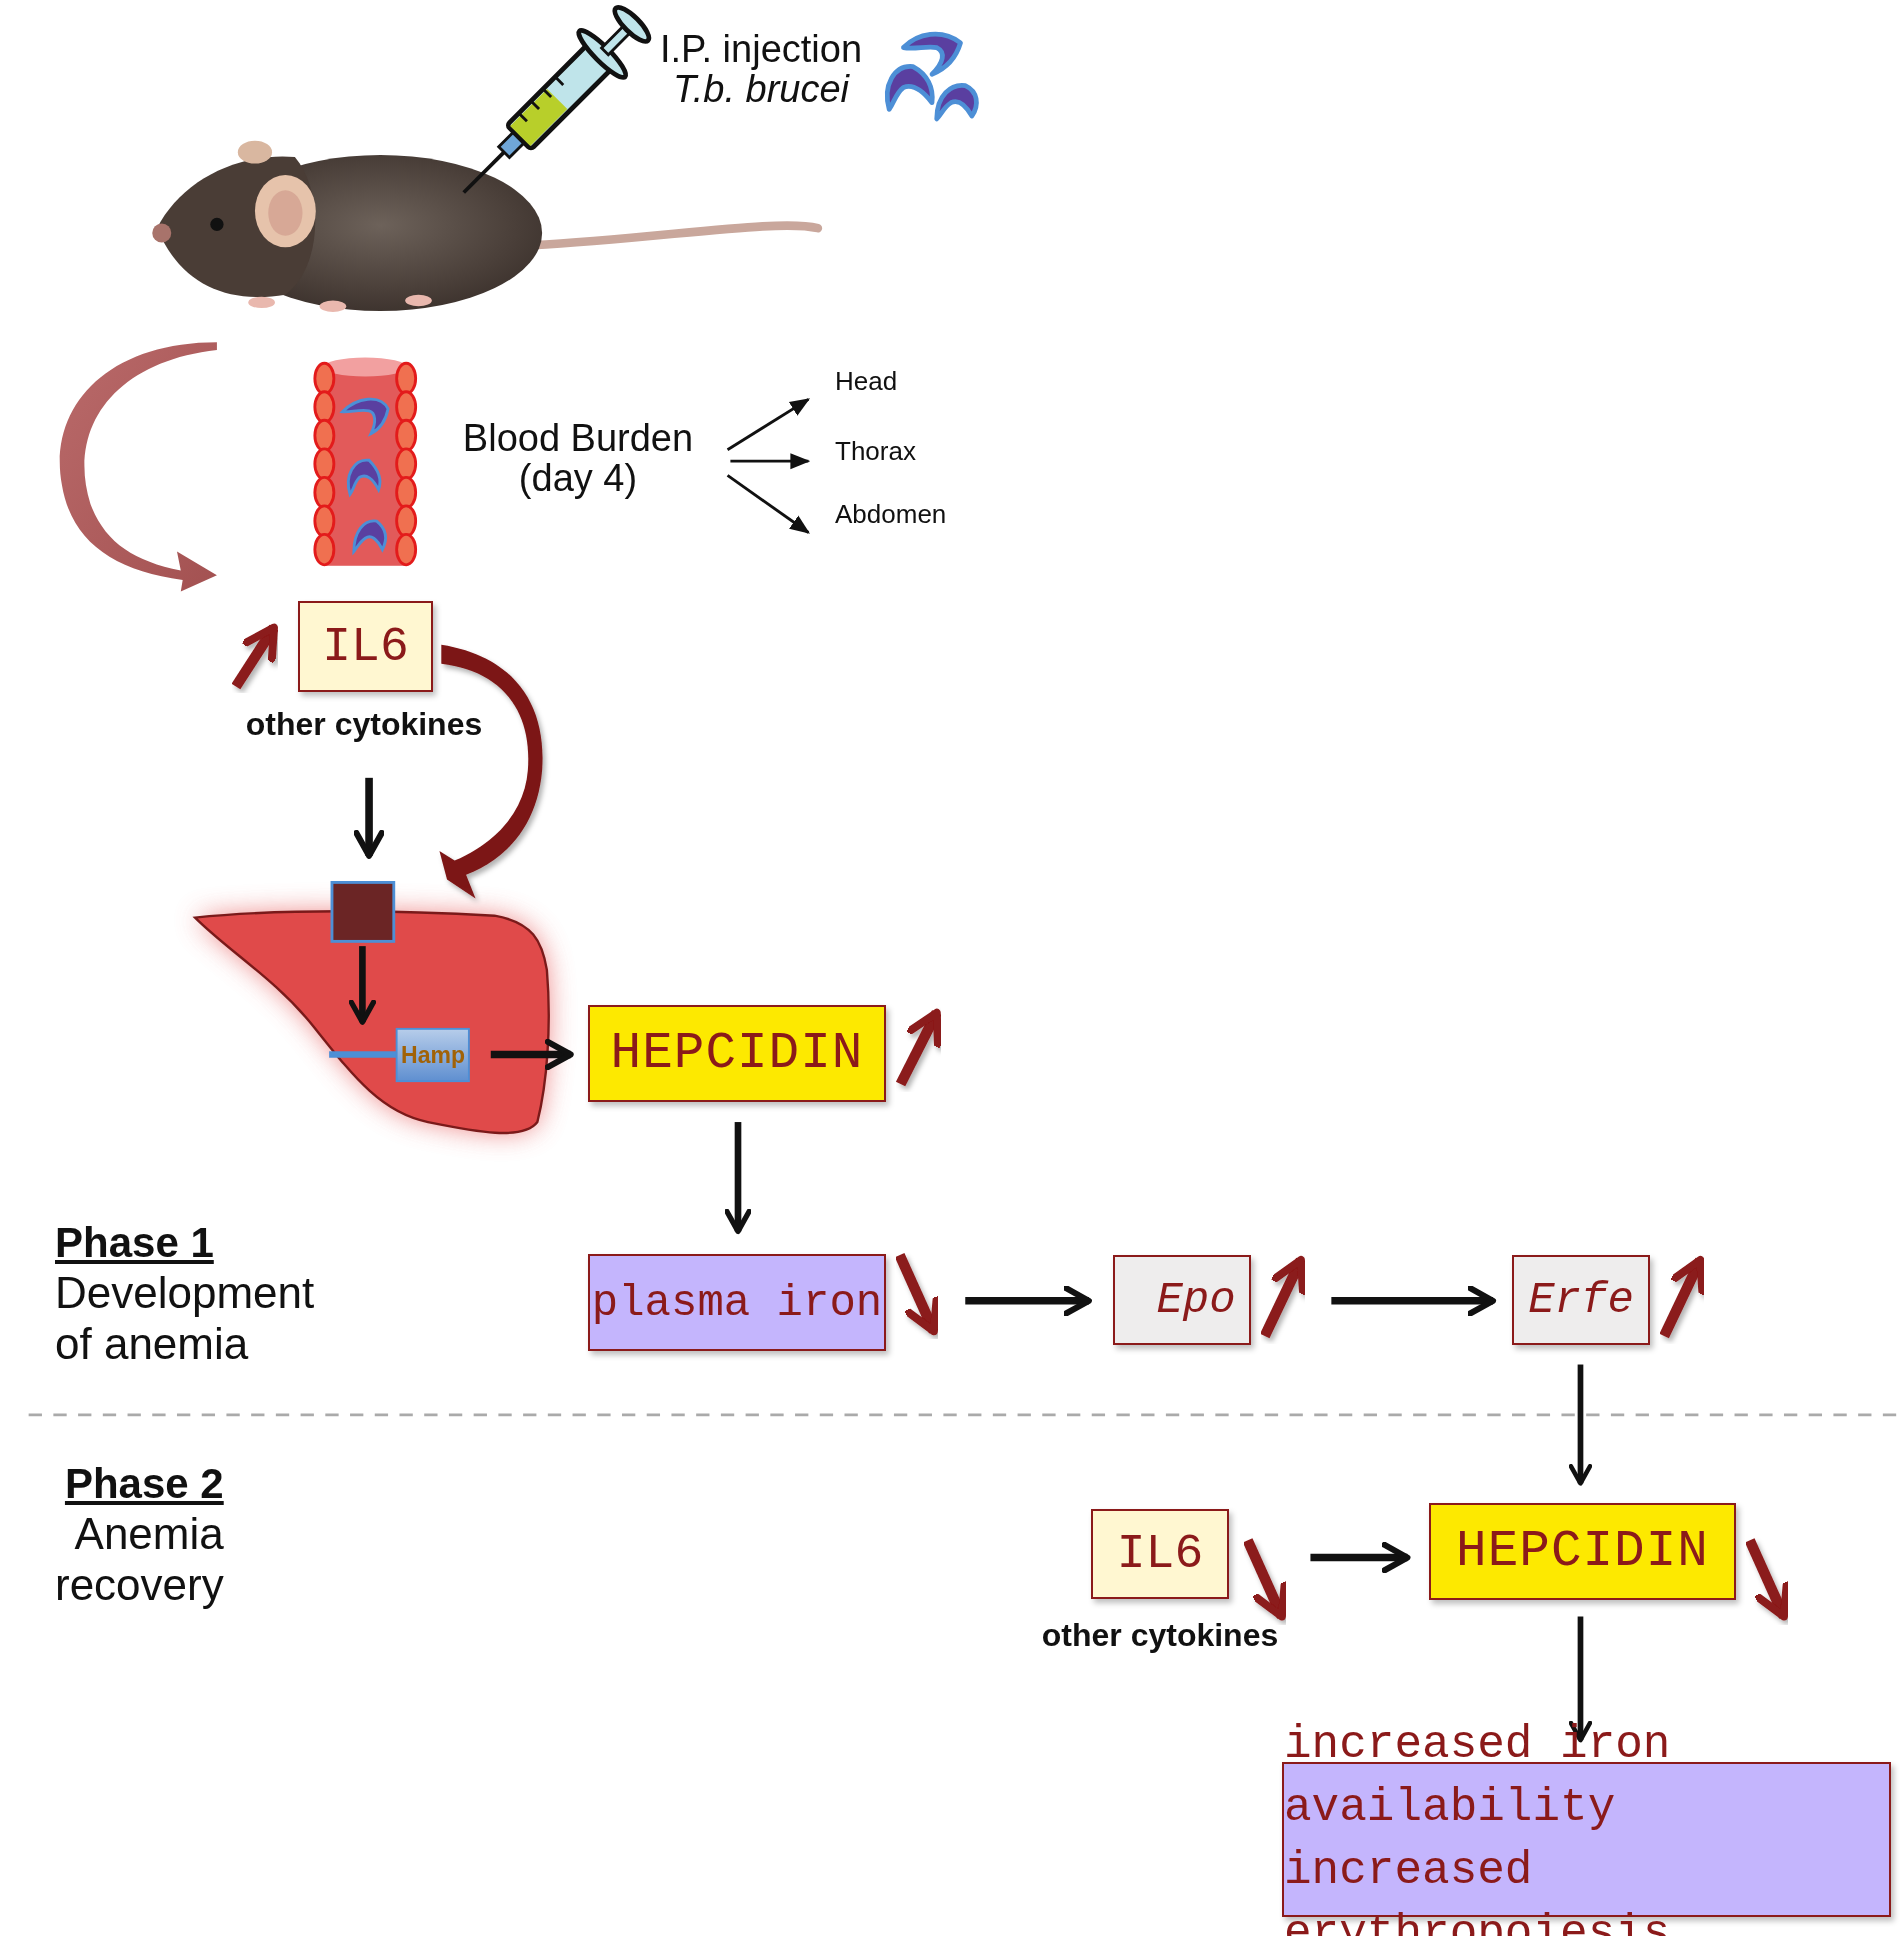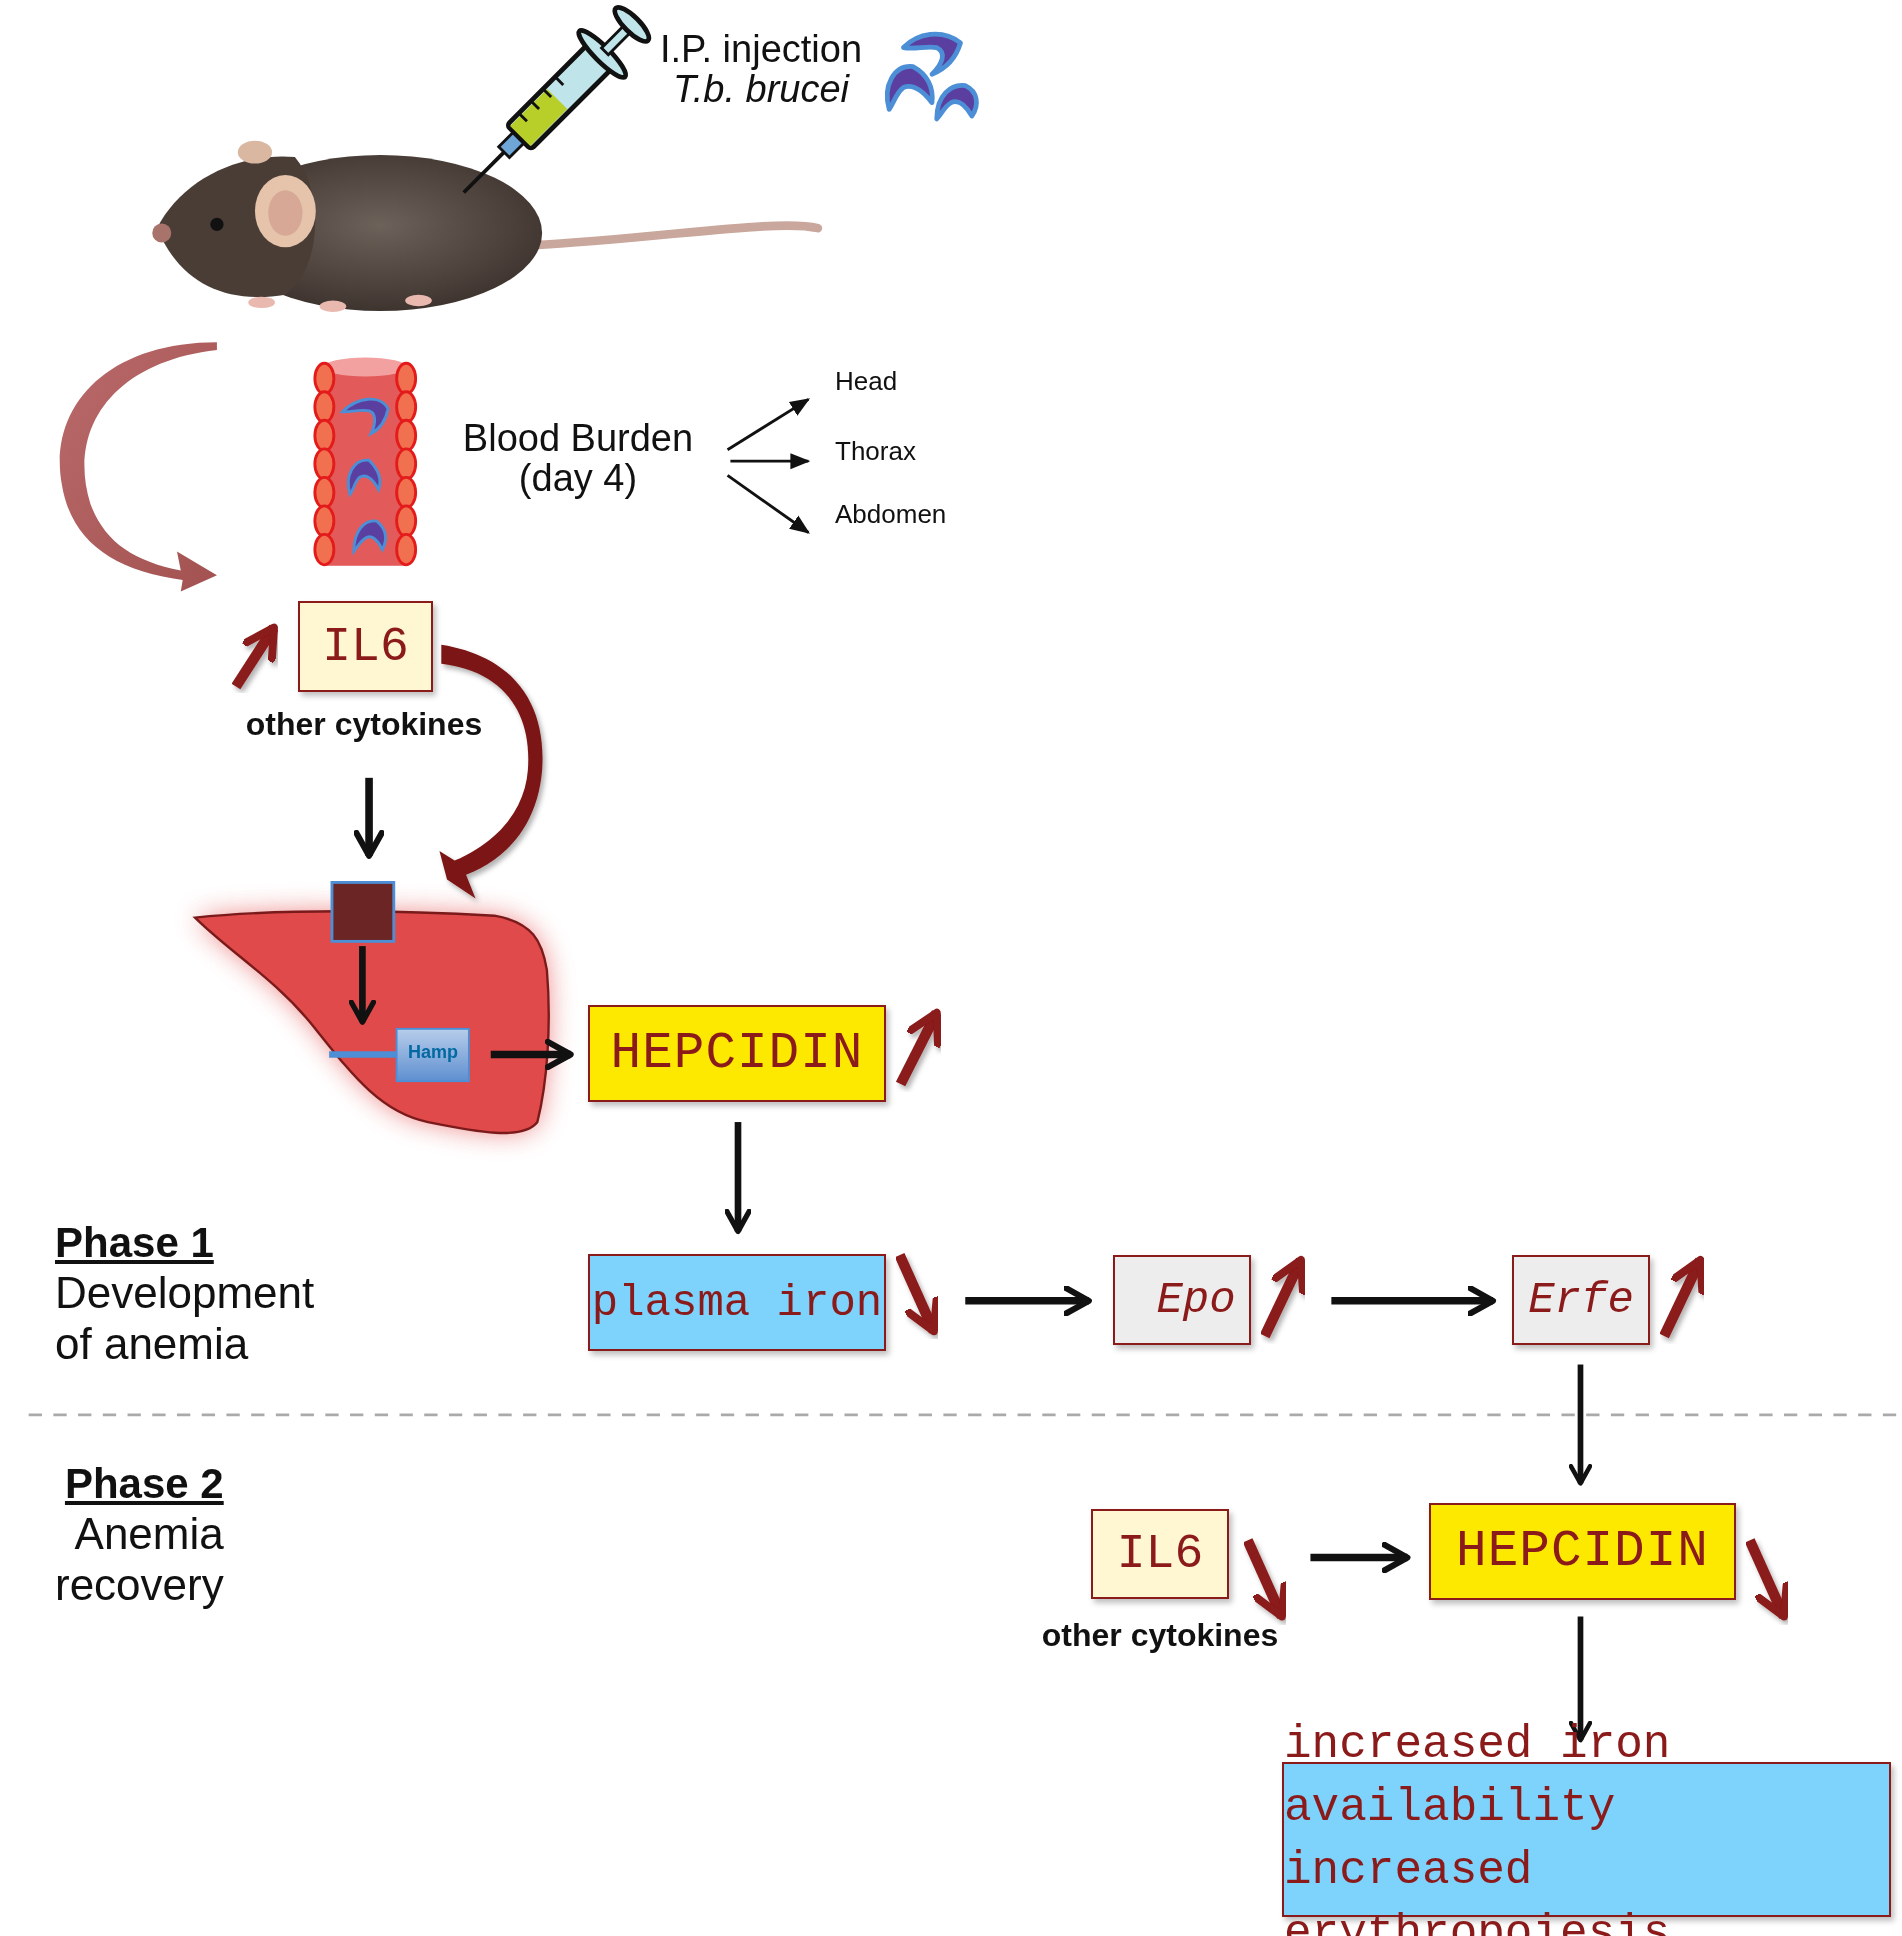--- a/index.html
+++ b/index.html
@@ -2,21 +2,21 @@
 <html style="font-size:15px"><head>
 <meta charset="utf-8">
 <style>
   html,body{margin:0;padding:0;background:#ffffff;}
   body{width:1902px;height:1936px;position:relative;overflow:hidden;font-family:"Liberation Sans","DejaVu Sans",sans-serif;}
   .abs{position:absolute;}
   svg.layer{position:absolute;left:0;top:0;}
   .box{position:absolute;box-sizing:border-box;border:2.9px solid #8b1a1a;display:flex;align-items:center;justify-content:center;color:#8b1a1a;box-shadow:2.9px 3.8px 5.7px rgba(0,0,0,0.25);font-family:Liberation Mono, monospace;}
   .box-yellow{background:#fde900;}
   .box-cream{background:#fff7d1;}
-  .box-grey{background:#7dd3fc;}
+  .box-grey{background:#c4b5fd;}
   .box-light{background:#eeeded;}
   .hepcidin{font-size:51px;letter-spacing:1px;}
   .il6{font-size:48px;}
   .cyt{font-weight:bold;font-size:32px;color:#111;}
   .phase-title{font-size:42px;font-weight:bold;text-decoration:underline;color:#111;}
   .phase-desc{font-size:44px;color:#111;line-height:51px;}
   .organ{font-size:26px;color:#111;}
   .italic{font-style:italic;}
 </style>
 </head>
@@ -178,21 +178,21 @@
 </div>
 <div class="abs organ" style="left:835px;top:366px;">Head</div>
 <div class="abs organ" style="left:835px;top:436px;">Thorax</div>
 <div class="abs organ" style="left:835px;top:499px;">Abdomen</div>
 
 <div class="box box-cream il6" style="left:298px;top:601px;width:135px;height:91px;">
   <span>IL6</span>
 </div>
 <div class="abs cyt" style="left:231px;top:706px;width:266px;text-align:center;">other cytokines</div>
 
-<div class="abs" style="left:397px;top:1042px;width:72px;text-align:center;font-size:18px;font-weight:bold;color:#0369a1;">Hamp</div>
+<div class="abs" style="left:397px;top:1042px;width:72px;text-align:center;font-size:23px;font-weight:bold;color:#a16207;">Hamp</div>
 
 <div class="box box-yellow hepcidin" style="left:588px;top:1005px;width:298px;height:97px;">
   <span>HEPCIDIN</span>
 </div>
 
 <div class="abs" style="left:55px;top:1219px;">
   <div class="phase-title">Phase 1</div>
   <div class="phase-desc">Development</div>
   <div class="phase-desc">of anemia</div>
 </div>

